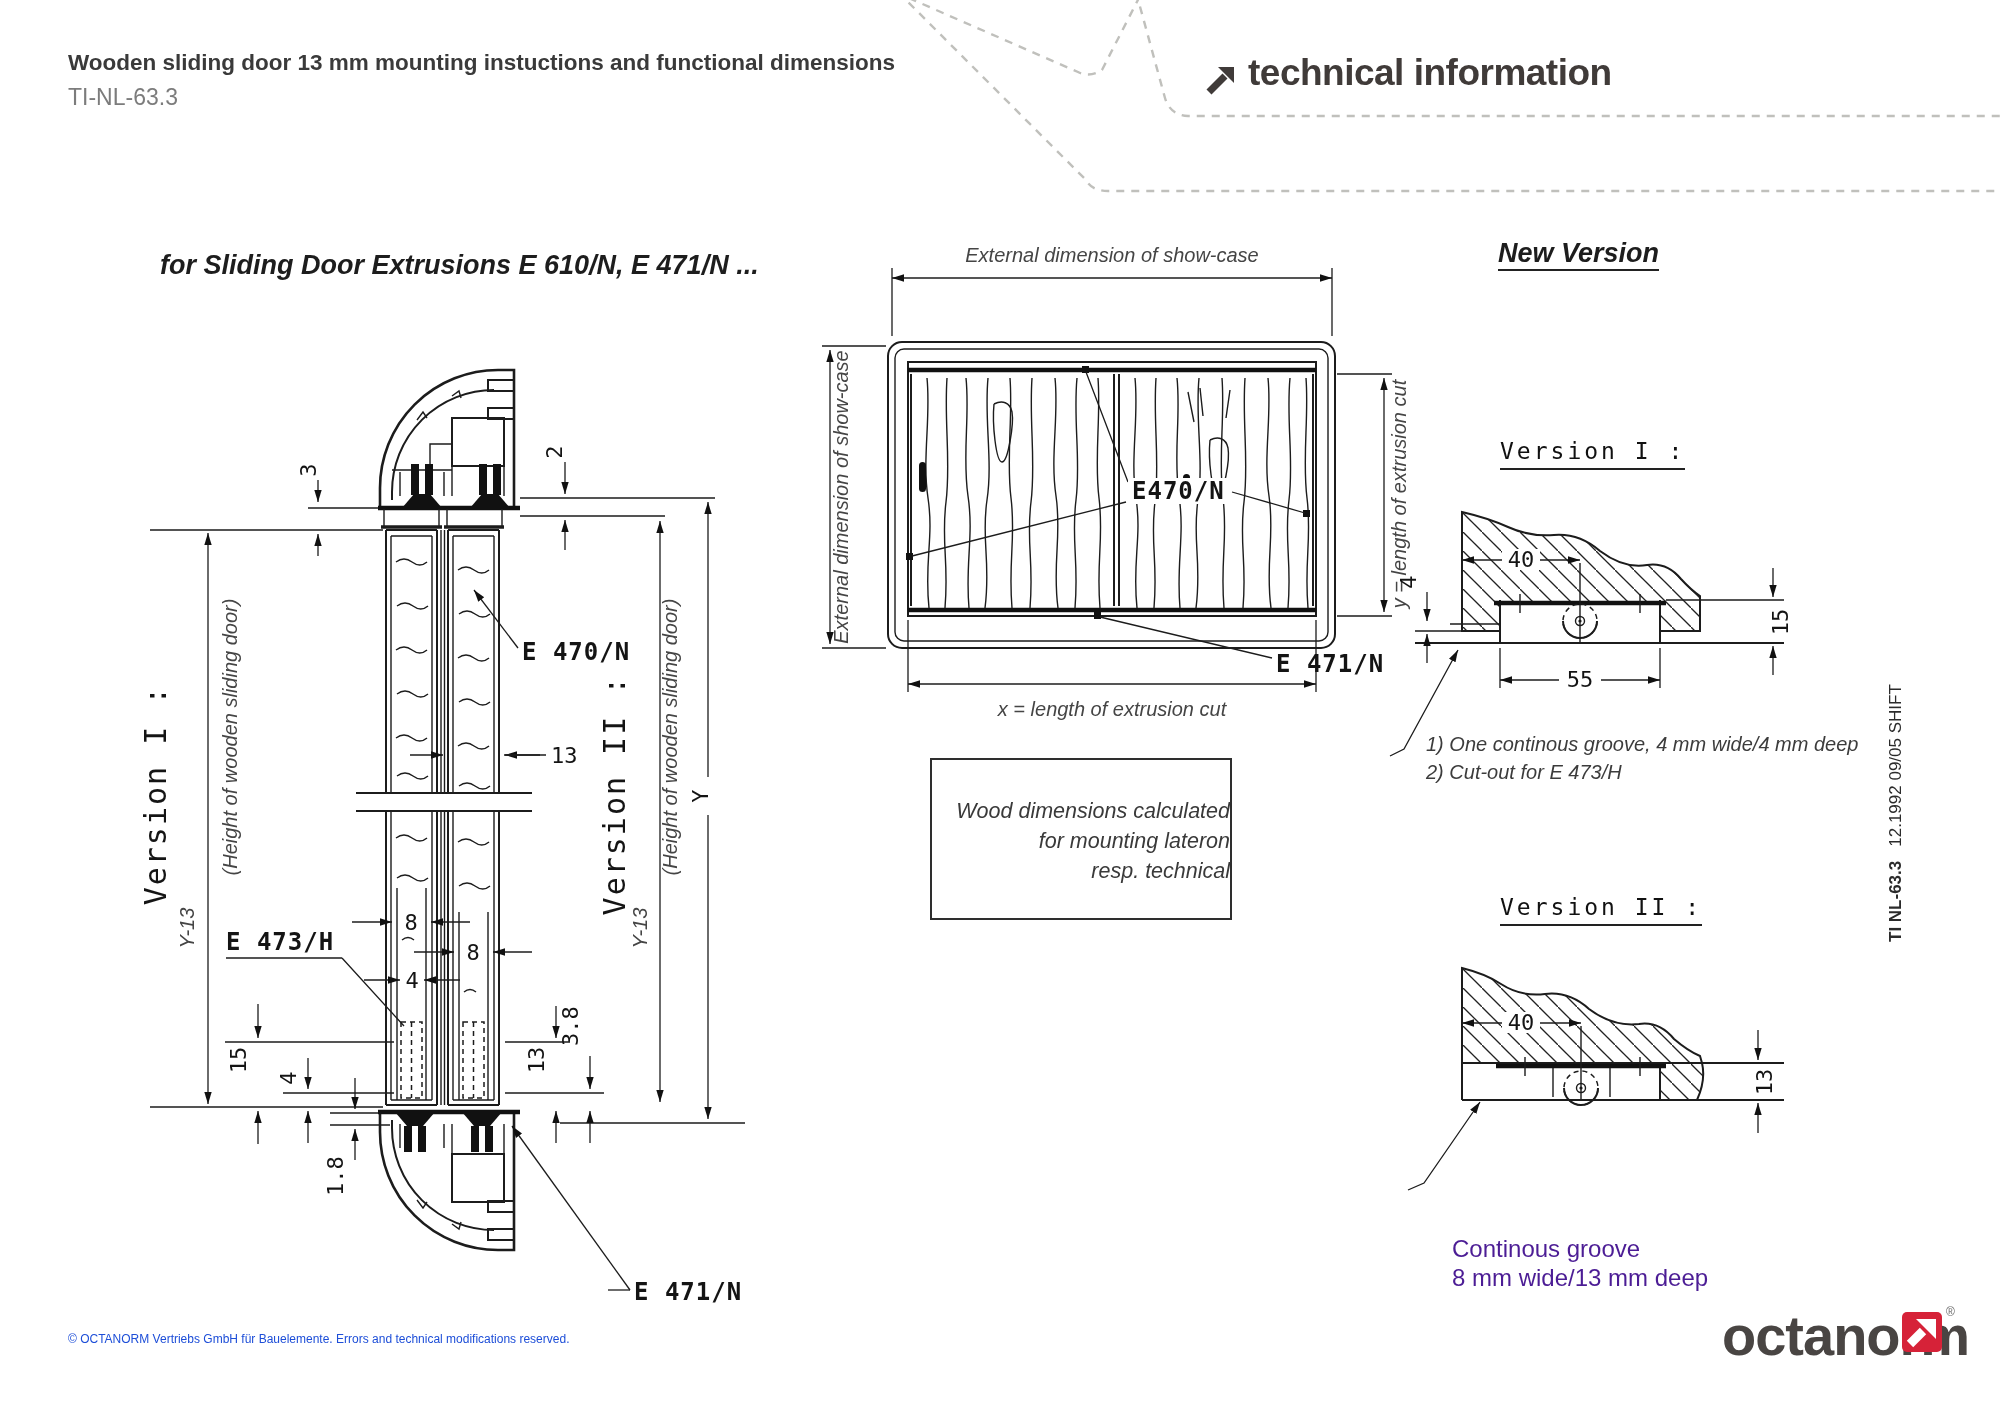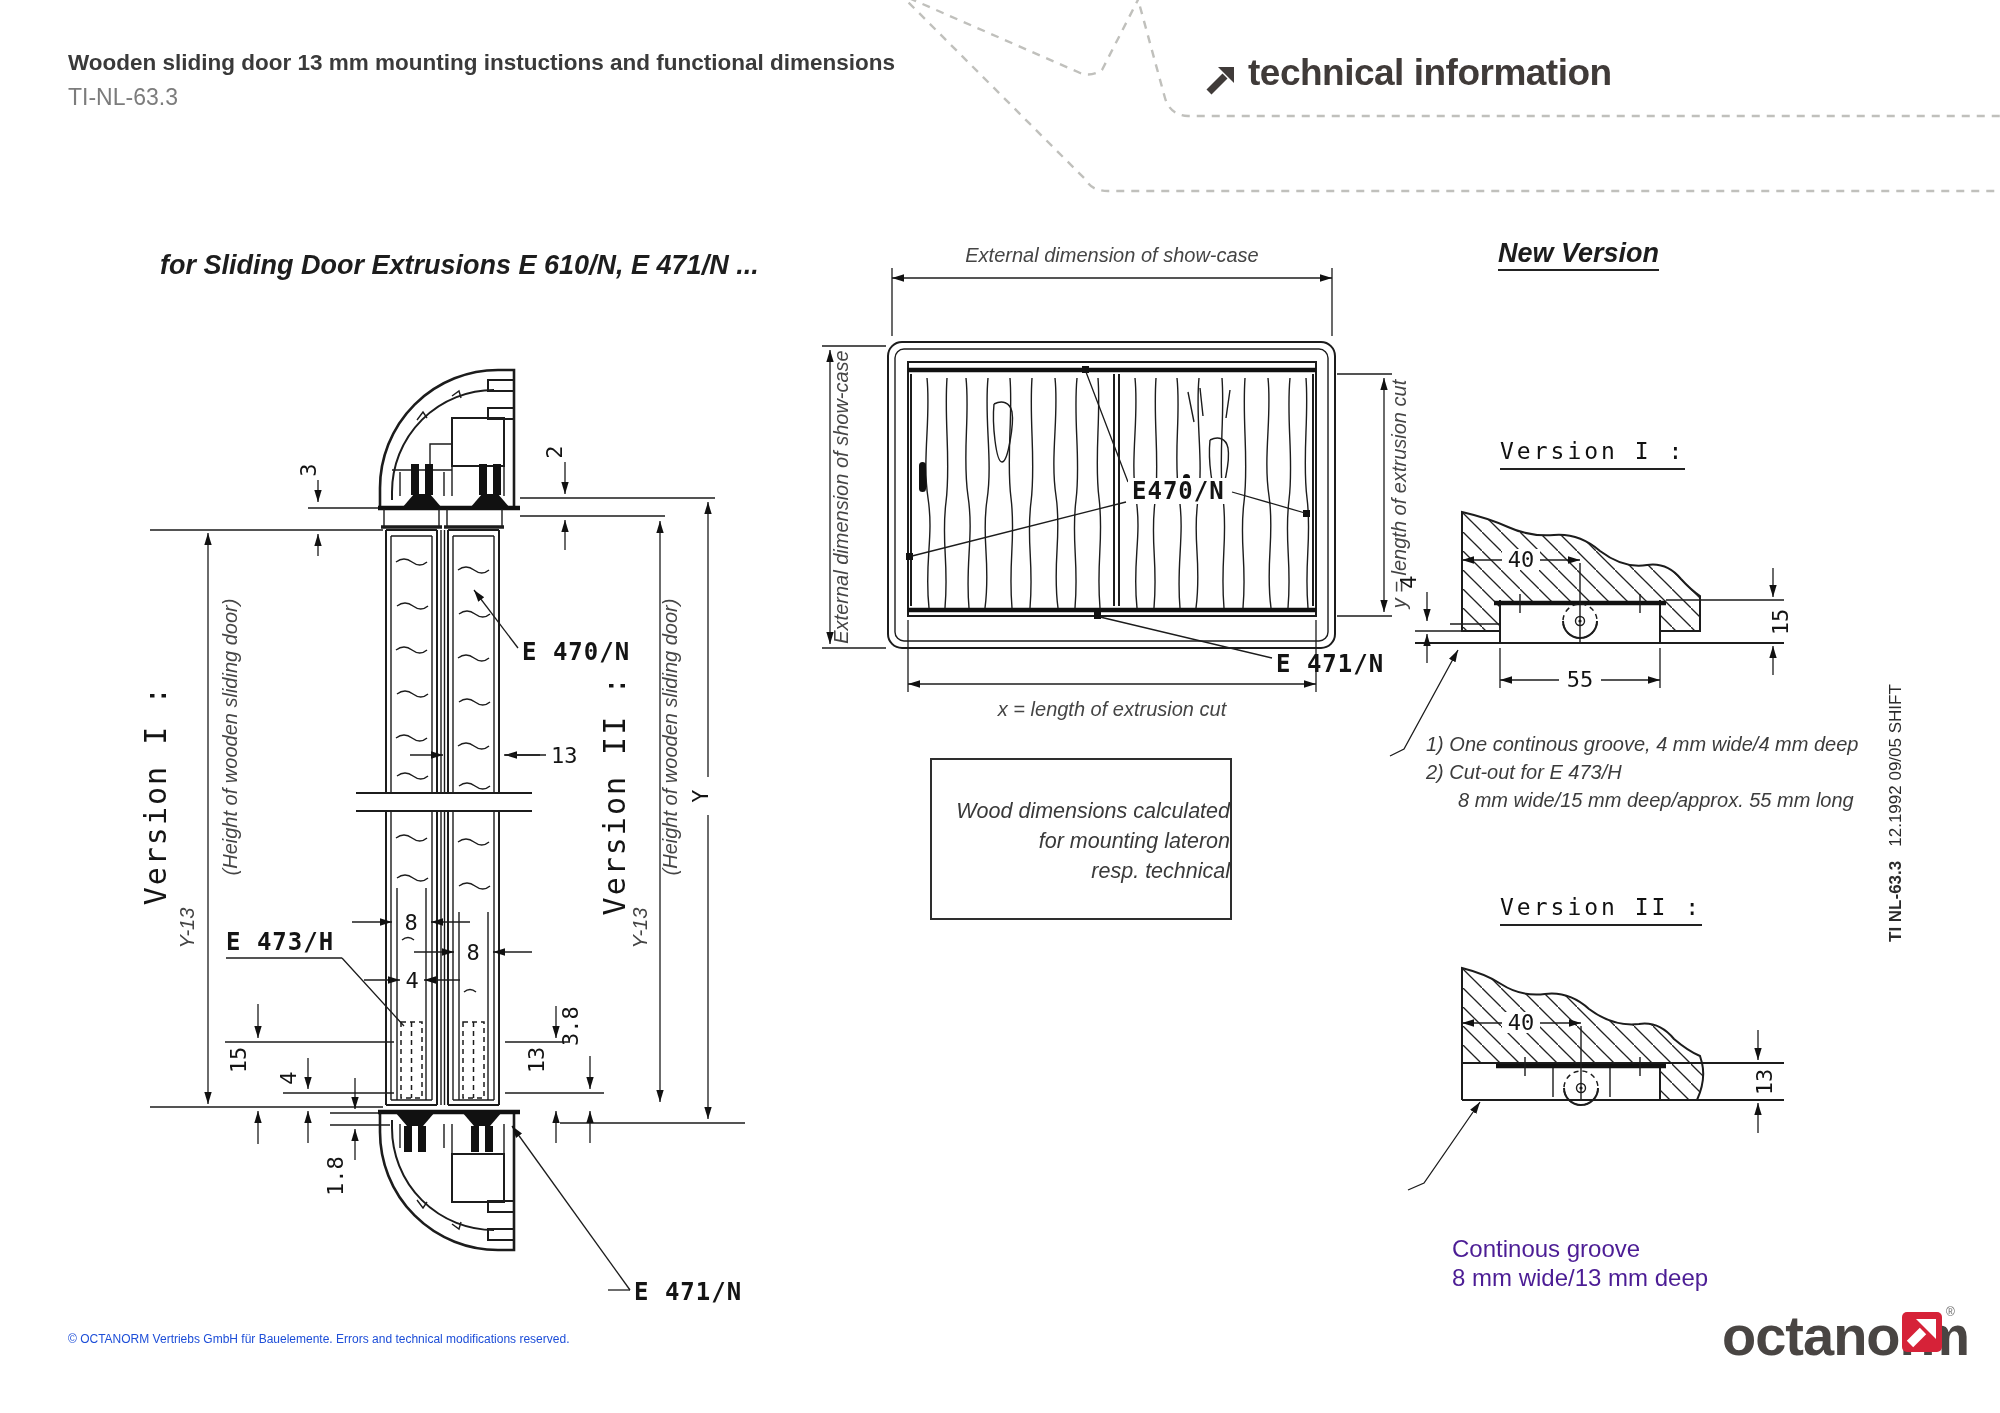--- a/index.html
+++ b/index.html
@@ -355,21 +355,20 @@
 
 <div class="abs subtitle">for Sliding Door Extrusions E 610/N, E 471/N ...</div>
 
 <div class="abs newversion">New Version</div>
 <div class="abs vhead vhead1">Version I :</div>
 <div class="abs vhead vhead2">Version II :</div>
 
 <div class="abs notes1">
   <div>1) One continous groove, 4 mm wide/4 mm deep</div>
   <div>2) Cut-out for E 473/H</div>
-  <div class="ind">8 mm wide/15 mm deep/approx. 55 mm long</div>
 </div>
 <div class="abs notes2">
   <div>Continous groove</div>
   <div>8 mm wide/13 mm deep</div>
 </div>
 
 <div class="abs notebox">
   <div>Wood dimensions calculated</div>
   <div>for mounting lateron</div>
   <div>resp. technical</div>

